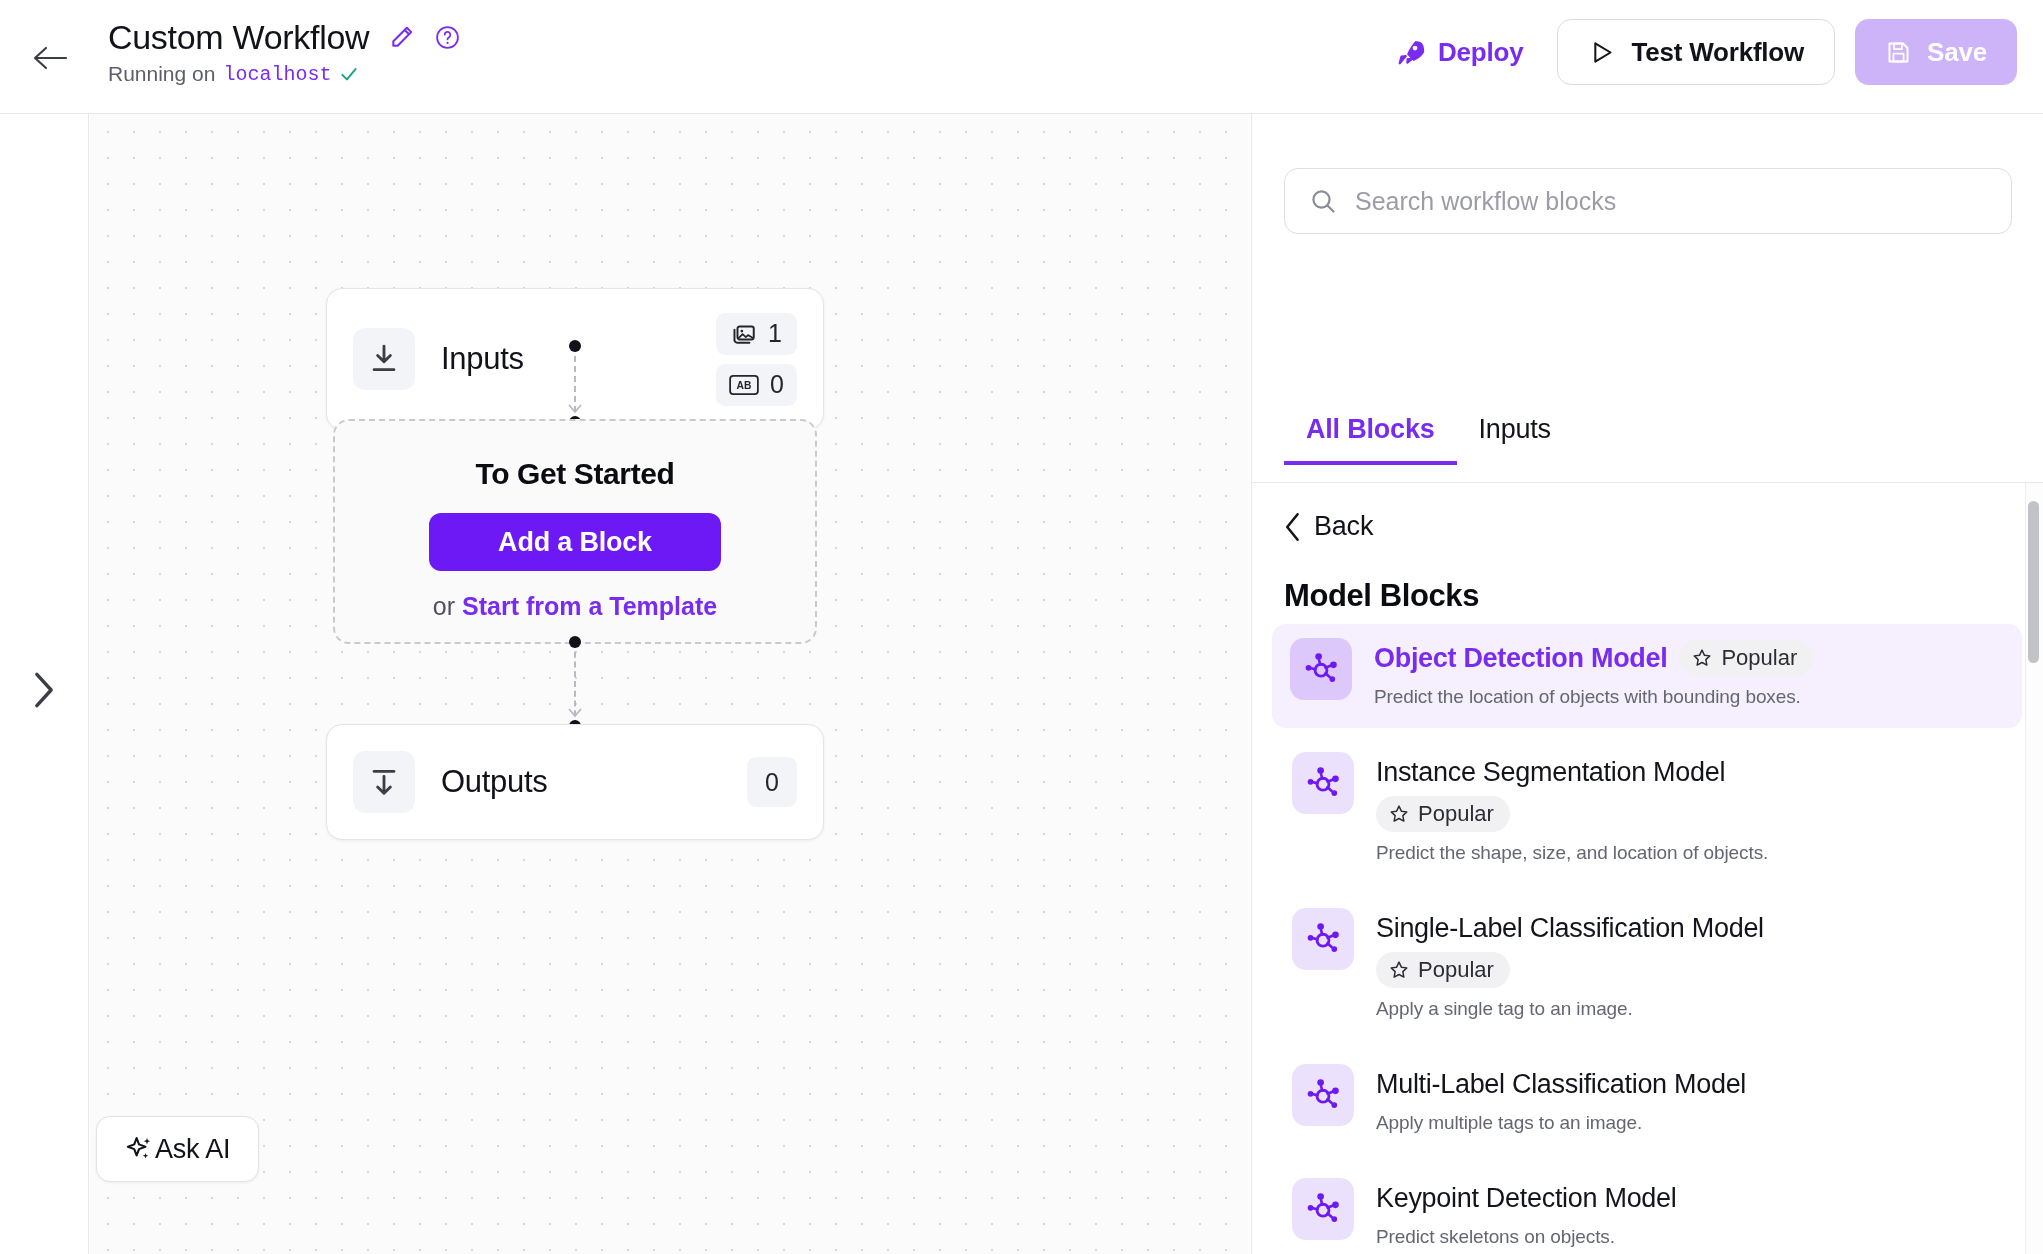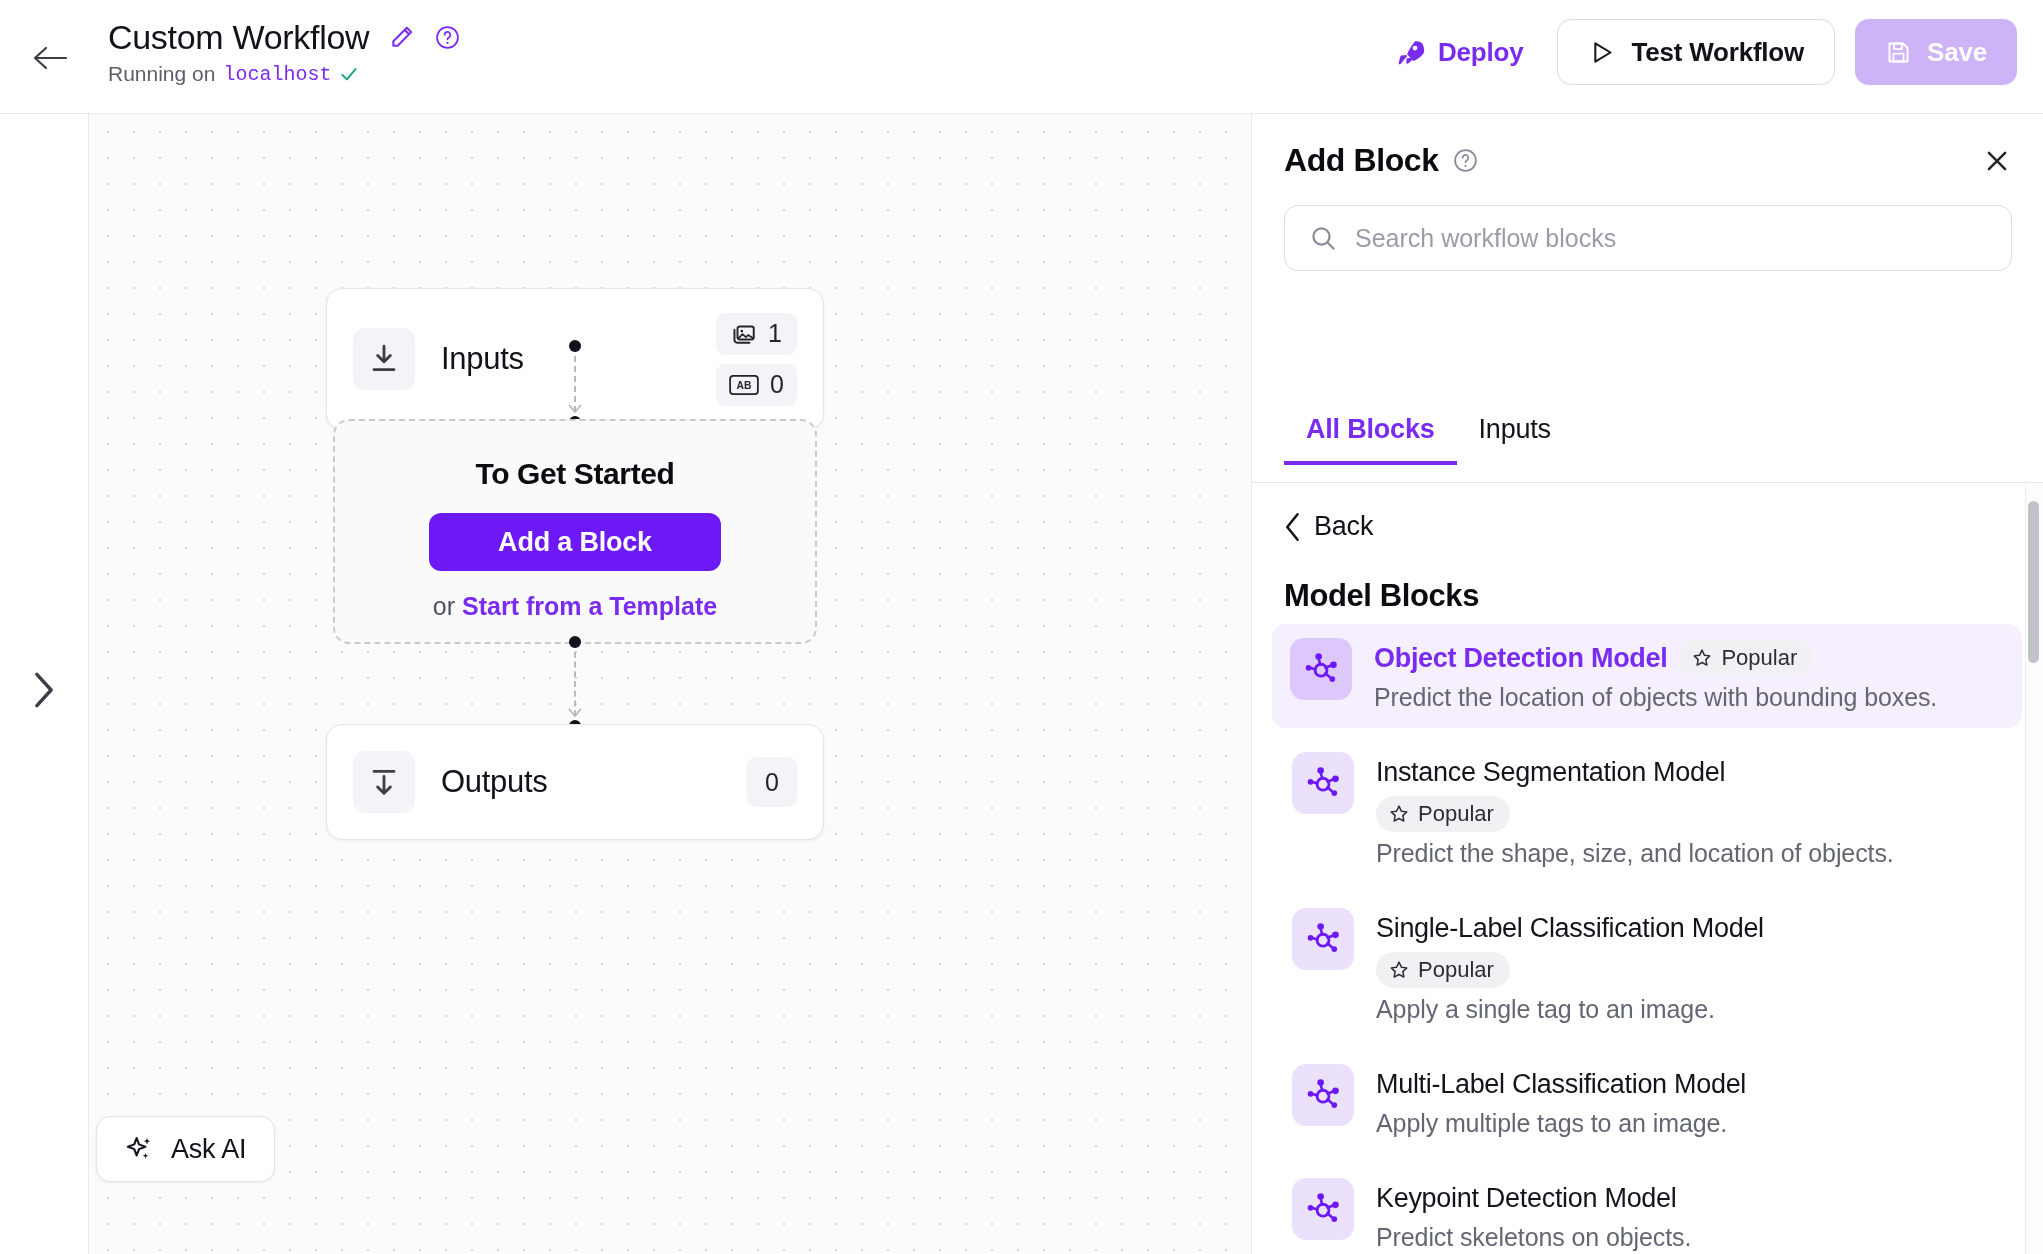--- a/index.html
+++ b/index.html
@@ -149,21 +149,21 @@
     border-left: 2px dashed #b9b9c4;
   }
   .dot {
     position: absolute; left: -5px; width: 12px; height: 12px;
     border-radius: 50%; background: #111219;
   }
   .arrow-head { position: absolute; left: -6px; width: 14px; height: 10px; }
 
   .ask-ai {
     position: absolute; left: 6px; top: 1002px;
-    display: flex; align-items: center; gap: 16px;
+    display: flex; align-items: center; 
     height: 66px; padding: 0 28px;
     background: #ffffff; border: 1px solid #e2e2e8;
     border-radius: 14px; cursor: pointer;
     box-shadow: 0 1px 3px rgba(20,20,40,0.06);
   }
   .ask-ai-label { font-size: 27px; color: #12131a; letter-spacing: -0.2px; }
 
   
   .panel {
     position: absolute; left: 1251px; top: 114px;
@@ -239,21 +239,21 @@
   .block-title-row { display: flex; align-items: center; flex-wrap: wrap; gap: 12px; }
   .block-title { font-size: 27px; color: #14151c; letter-spacing: -0.3px; line-height: 36px;}
   .block-item.highlight .block-title { color: #7a2bf0; font-weight: 700; }
   .pill {
     display: inline-flex; align-items: center; gap: 8px;
     background: #f1f1f4; border-radius: 999px;
     padding: 5px 16px 5px 12px;
   }
   .pill-label { font-size: 22px; color: #2b2c34; }
   .block-desc {
-    margin-top: 4px; font-size: 25px; color: #646773;
+    margin-top: 4px; font-size: 19px; color: #646773;
     line-height: 34px; letter-spacing: -0.1px;
   }
   .block-spacer { height: 10px; }
 
   
   .scroll-track {
     position: absolute; right: 0; top: 369px;
     width: 18px; height: 771px; background: #fdfdfd;
     border-left: 1px solid #eeeef1;
   }
@@ -406,31 +406,20 @@
       <path d="M17.6 3.1l.7 1.9 1.9.7-1.9.7-.7 1.9-.7-1.9-1.9-.7 1.9-.7.7-1.9z" fill="#14151c"></path>
       <path d="M16.4 15.1l.6 1.6 1.6.6-1.6.6-.6 1.6-.6-1.6-1.6-.6 1.6-.6.6-1.6z" fill="#14151c"></path>
     </svg>
     <span class="ask-ai-label">Ask AI</span>
   </div>
 </div>
 
 <div class="panel">
 
   <div class="panel-head">
-    <div class="panel-title-row">
-      <span class="panel-title">Add Block</span>
-      <svg class="panel-help" width="25" height="25" viewBox="0 0 24 24" fill="none">
-        <circle cx="12" cy="12" r="10" stroke="#8a8d99" stroke-width="1.7"></circle>
-        <path d="M9.3 9.3a2.7 2.7 0 115.2 1c0 1.6-2.5 1.9-2.5 3.4" stroke="#8a8d99" stroke-width="1.7" stroke-linecap="round"></path>
-        <circle cx="12" cy="17.2" r="1.05" fill="#8a8d99"></circle>
-      </svg>
-      <svg class="panel-close" width="30" height="30" viewBox="0 0 24 24" fill="none">
-        <path d="M5.5 5.5l13 13M18.5 5.5l-13 13" stroke="#23242c" stroke-width="2" stroke-linecap="round"></path>
-      </svg>
-    </div>
 
     <div class="search-box">
       <svg width="28" height="28" viewBox="0 0 24 24" fill="none">
         <circle cx="10.7" cy="10.7" r="6.9" stroke="#8a8d99" stroke-width="1.9"></circle>
         <path d="M15.8 15.8L21 21" stroke="#8a8d99" stroke-width="1.9" stroke-linecap="round"></path>
       </svg>
       <input class="search-input" type="text" placeholder="Search workflow blocks" style="">
     </div>
   </div>
 

